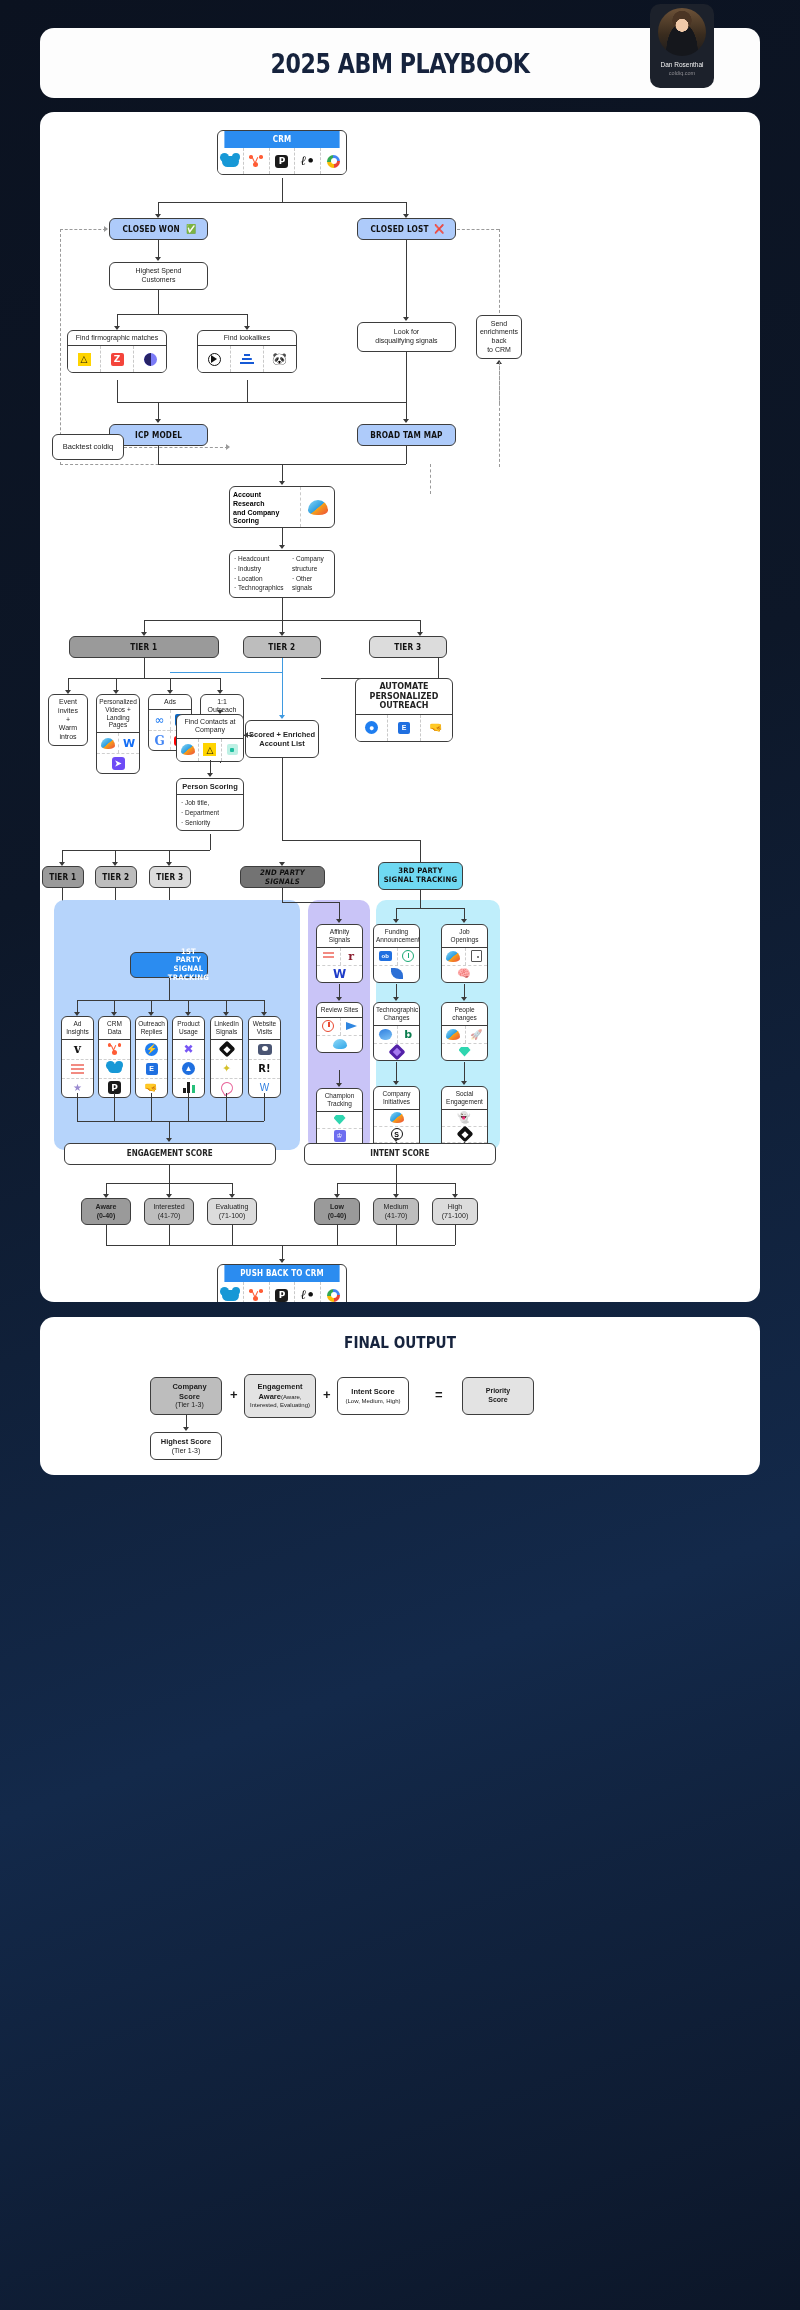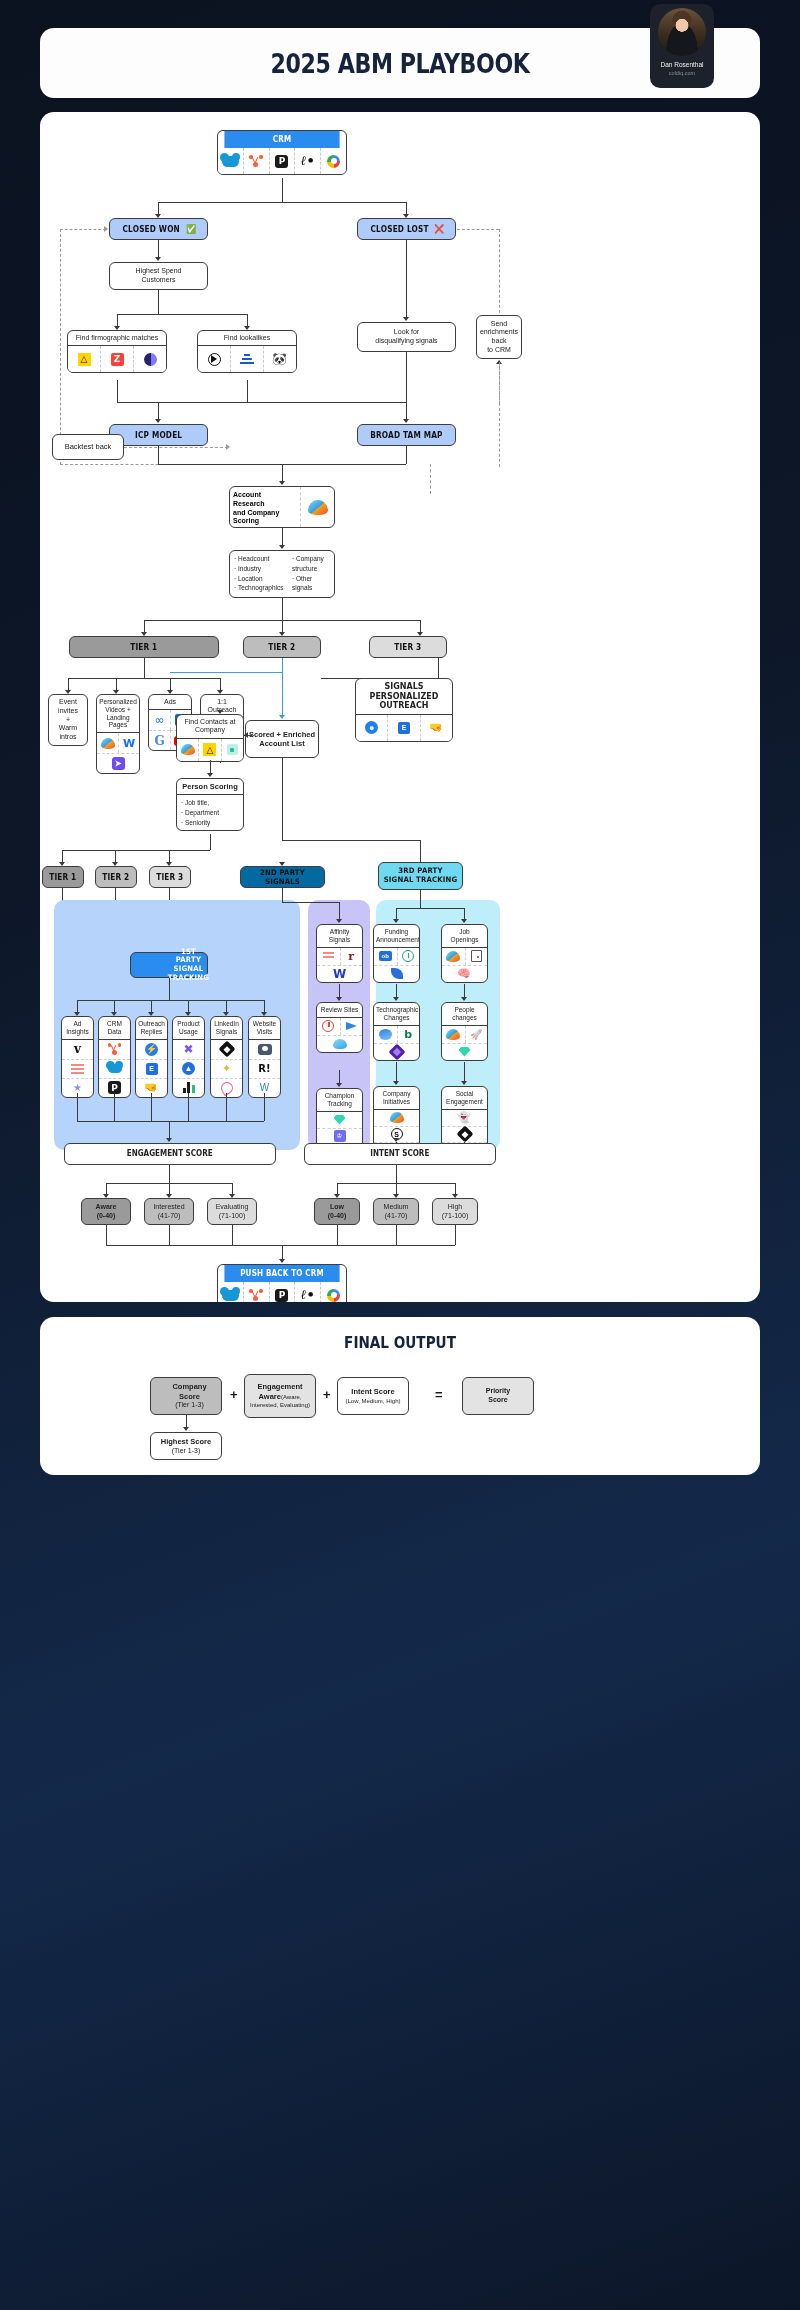--- a/index.html
+++ b/index.html
@@ -102,21 +102,21 @@
     display:flex;align-items:center;justify-content:center;text-align:center;
     font-family:"DejaVu Sans",sans-serif; font-weight:bold; font-size:8px;
     color:#111; transform:none; letter-spacing:0.2px;
   }
   .pill span{ transform:scaleX(0.92); display:inline-block;}
   .pill.blue{ background:#aecbfa; }
   .pill.grey1{ background:#9a9a9a; }
   .pill.grey2{ background:#bdbdbd; }
   .pill.grey3{ background:#dcdcdc; }
   .pill.dblue{ background:#2b8cf0; color:#fff;padding-left:38px;}
-  .pill.purple{ background:#0369a1; }
+  .pill.purple{ background:#737373;font-style:italic; }
   .pill.cyan{ background:#6fd9f2; }
 
   
   .card{ position:absolute; border:1px solid #3d3d3d; border-radius:6px; background:#fff; overflow:hidden;}
   .card .title{
     font-size:7px; text-align:center; padding:3px 2px; color:#232323; line-height:1.2;
   }
   .card .title.bold{ font-weight:bold; font-size:7.5px;}
   .card .sep{ border-top:1px solid #3d3d3d; }
   .card .body{ font-size:6.5px; padding:3px 4px; color:#232323; line-height:1.5;}
@@ -400,21 +400,21 @@
       <span>BROAD TAM MAP</span>
     </div>
 
     <div class="ln v" style="left:118px;top:334px;height:18px;"></div>
     <div class="ln v" style="left:366px;top:334px;height:18px;"></div>
     <div class="ln h" style="left:118px;top:352px;width:248px;"></div>
     <div class="ln v" style="left:242px;top:352px;height:20px;"></div>
     <div class="arw" style="left:239px;top:369px;"></div>
 
     <div class="node plain" style="left:12px;top:322px;width:72px;height:26px;font-size:7.5px;">
-      <span>Backtest back</span>
+      <span>Backtest coldiq</span>
     </div>
     <div class="ln dot" style="left:84px;top:335px;width:104px;"></div>
     <div class="arw right" style="left:186px;top:332px;"></div>
 
     <div class="card" style="left:189px;top:374px;width:106px;height:42px;display:flex;">
       <div style="flex:1;font-size:7px;font-weight:bold;padding:4px 3px;line-height:1.25;white-space:pre-line;">Account
 Research
 and Company
 Scoring</div>
       <div style="width:34px;border-left:1px dashed #c9c9c9;display:flex;align-items:center;justify-content:center;">
@@ -525,21 +525,21 @@
             </div>
         <div class="ic" style="width:100%;border-left:none;">
               <span class="phone">☎</span>
             </div>
       </div>
     </div>
 
     <div class="ln h" style="left:281px;top:566px;width:117px;"></div>
     <div class="ln v" style="left:398px;top:546px;height:20px;"></div>
     <div class="card" style="left:315px;top:566px;width:98px;">
-      <div class="title bold" style="white-space:pre-line;font-size:8px;font-family:'DejaVu Sans',sans-serif;">SIGNALS PERSONALIZED
+      <div class="title bold" style="white-space:pre-line;font-size:8px;font-family:'DejaVu Sans',sans-serif;">AUTOMATE PERSONALIZED
 OUTREACH</div>
       <div class="sep"></div>
       <div class="logorow">
         <div class="logocell">
               <span class="flare">●</span>
             </div>
         <div class="logocell">
               <span class="ebox">E</span>
             </div>
         <div class="logocell">

